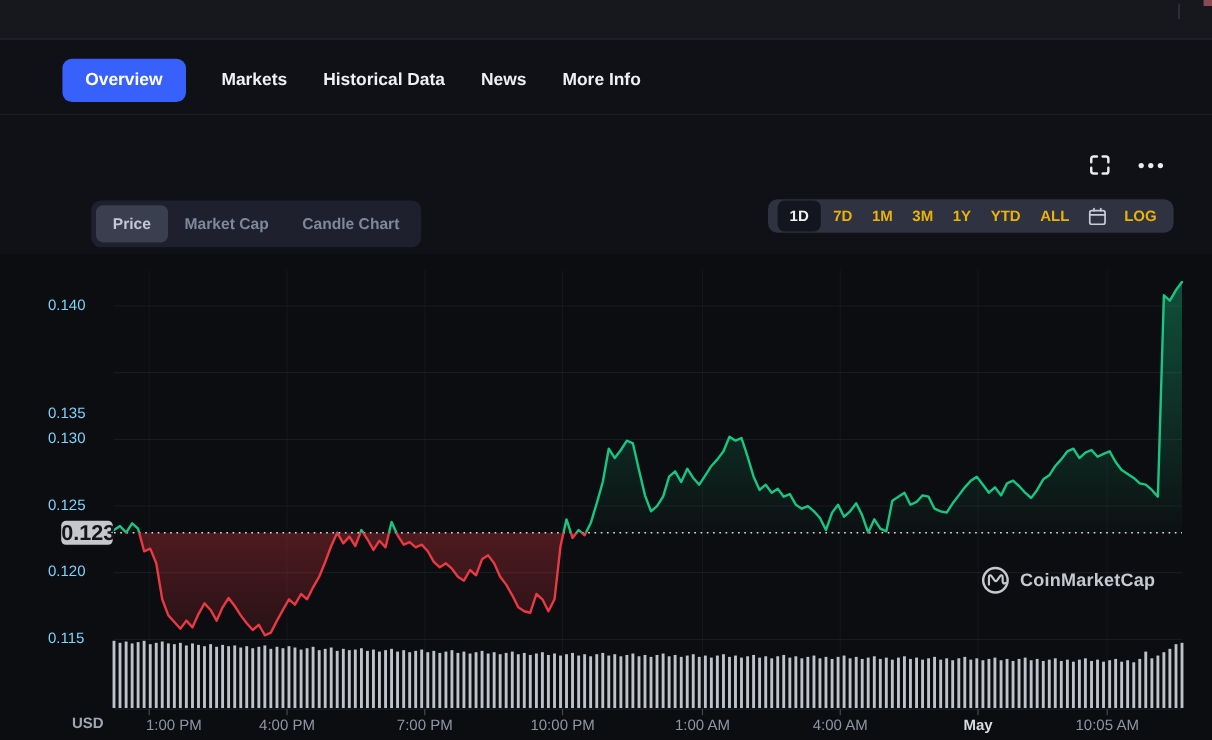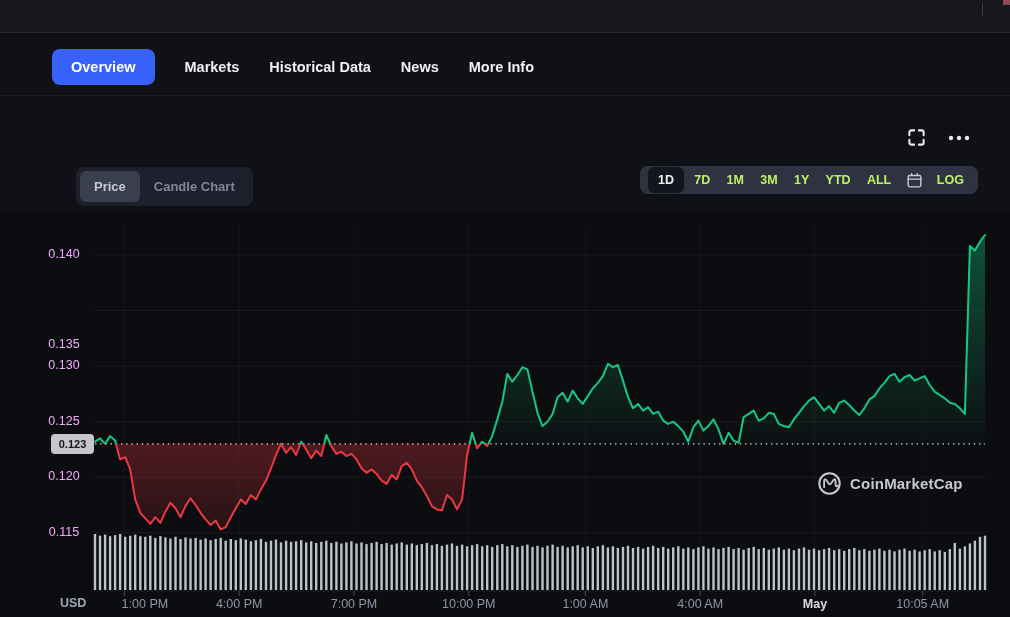--- a/index.html
+++ b/index.html
@@ -17,29 +17,29 @@
 
   .page-title { position:absolute; top:118px; left:52px; font-size:19px; font-weight:700; color:#f4f5f7; letter-spacing:.2px; }
   .header-icons { position:absolute; top:126px; left:905px; display:flex; align-items:center; gap:18px; }
   .icon-btn { background:none; border:none; cursor:pointer; padding:2px; line-height:0; }
 
   .view-toggle { position:absolute; top:167px; left:52px; display:flex; align-items:center; background:#1e212d; border-radius:8px; padding:4px;margin-left:24px; }
   .toggle-btn { background:none; border:none; cursor:pointer; font-family:inherit; font-size:13px; font-weight:700; color:#80879b; padding:8px 14px; border-radius:6px; white-space:nowrap; }
   .toggle-btn.active { background:#3a3f50; color:#c3c8d4; }
 
   .range-group { position:absolute; top:166px; left:640px; width:338px; height:28px; display:flex; align-items:center; justify-content:space-between; background:#2e3241; border-radius:8px; padding:0 8px; }
-  .range-btn { background:none; border:none; cursor:pointer; font-family:inherit; font-size:12.5px; font-weight:700; color:#bef264; padding:6px 6px; border-radius:6px; }
+  .range-btn { background:none; border:none; cursor:pointer; font-family:inherit; font-size:12.5px; font-weight:700; color:#eab308; padding:6px 6px; border-radius:6px; }
   .range-btn.active { background:#14161f; color:#eef0f4; padding:6px 10px; }
   .range-btn.cal { line-height:0; padding:4px 4px; }
 
   .chart-panel { position:absolute; top:212px; left:0; width:1010px; height:405px; background:#0c0d10; }
   .chart-svg { position:absolute; top:0; left:0; width:1010px; height:617px; pointer-events:none; }
 
-  .ylabel { position:absolute; left:40px; width:48px; text-align:center; font-size:12.5px; color:#f0abfc; }
-  .baseline-badge { position:absolute; left:51px; top:434px; width:43px; height:20px; background:#c6c7cc; border-radius:4px; color:#14151a; font-size:11px; font-weight:700; text-align:center; line-height:20px; }
+  .ylabel { position:absolute; left:40px; width:48px; text-align:left; font-size:12.5px; color:#7dd3fc; }
+  .baseline-badge { position:absolute; left:51px; top:434px; width:43px; height:20px; background:#c6c7cc; border-radius:4px; color:#14151a; font-size:18px; font-weight:700; text-align:center; line-height:20px; }
   .xlabel { position:absolute; top:597px; width:90px; text-align:center; font-size:12.5px; color:#8f96a7; white-space:nowrap; }
   .xlabel.bold { color:#d8dbe2; font-weight:700; }
   .usd-label { position:absolute; top:596px; left:60px; font-size:12.5px; font-weight:700; color:#a0a6b4;text-align:center; }
 
   .watermark { position:absolute; top:471px; left:817px; display:flex; align-items:center; gap:8px; }
   .watermark-text { font-size:15px; font-weight:700; color:#c6c9d0; letter-spacing:.2px; }
 </style>
 </head>
 <body>
 
@@ -73,20 +73,21 @@
       <svg width="22" height="6" viewBox="0 0 22 6">
         <circle cx="3" cy="3" r="2.2" fill="#e8eaee"></circle>
           <circle cx="11" cy="3" r="2.2" fill="#e8eaee"></circle>
           <circle cx="19" cy="3" r="2.2" fill="#e8eaee"></circle>
       </svg>
     </button>
   </div>
 
   <div class="view-toggle" id="viewToggle">
       <button class="toggle-btn active">Price</button>
+      <button class="toggle-btn">Market Cap</button>
       <button class="toggle-btn">Candle Chart</button>
     </div>
   <div class="range-group" id="rangeGroup">
       <button class="range-btn active">1D</button>
       <button class="range-btn">7D</button>
       <button class="range-btn">1M</button>
       <button class="range-btn">3M</button>
       <button class="range-btn">1Y</button>
       <button class="range-btn">YTD</button>
       <button class="range-btn">ALL</button>

